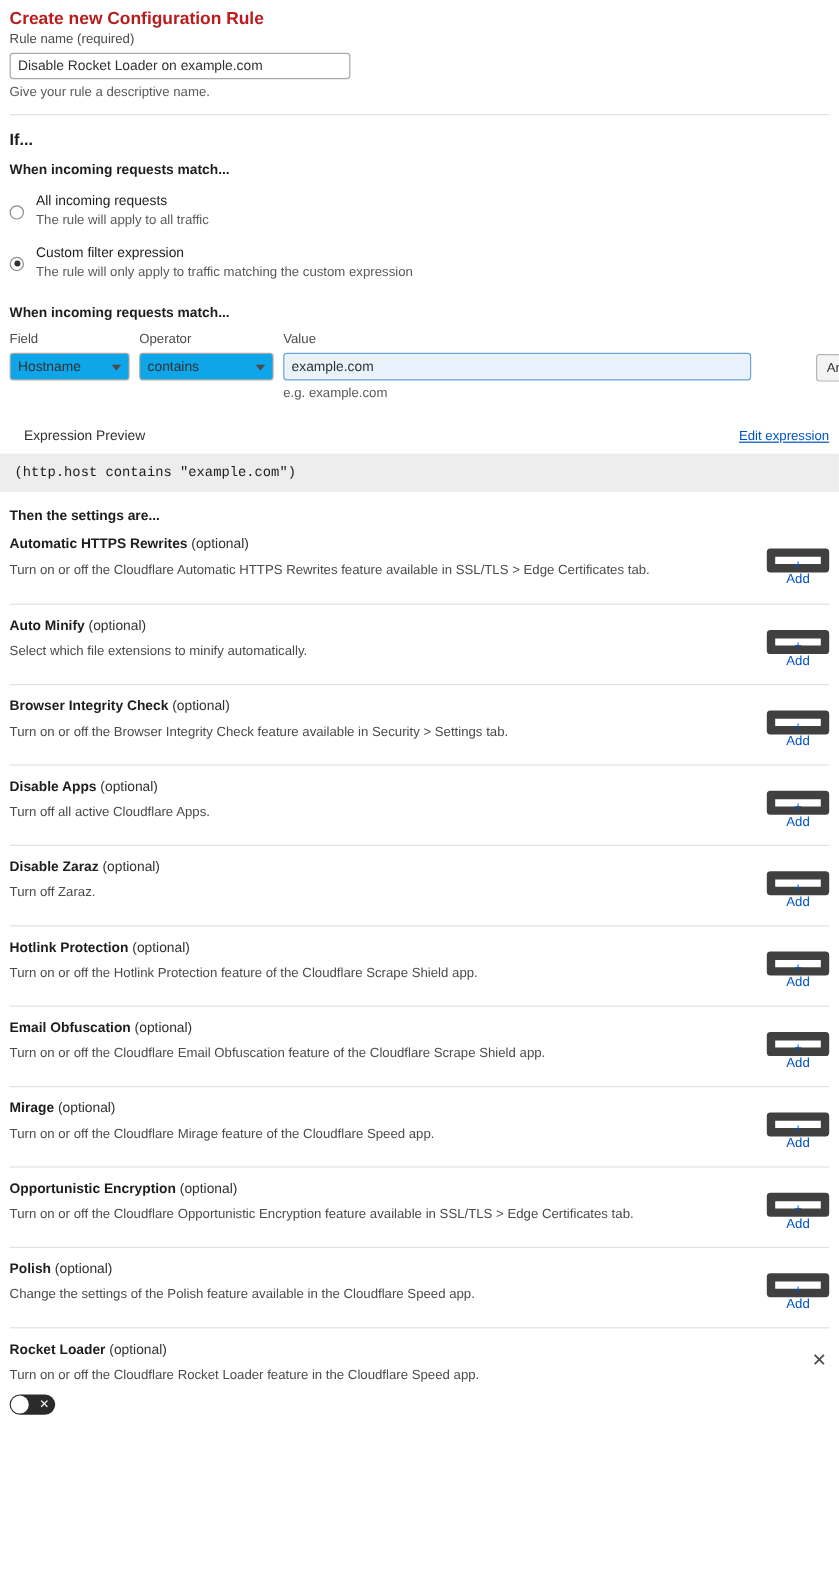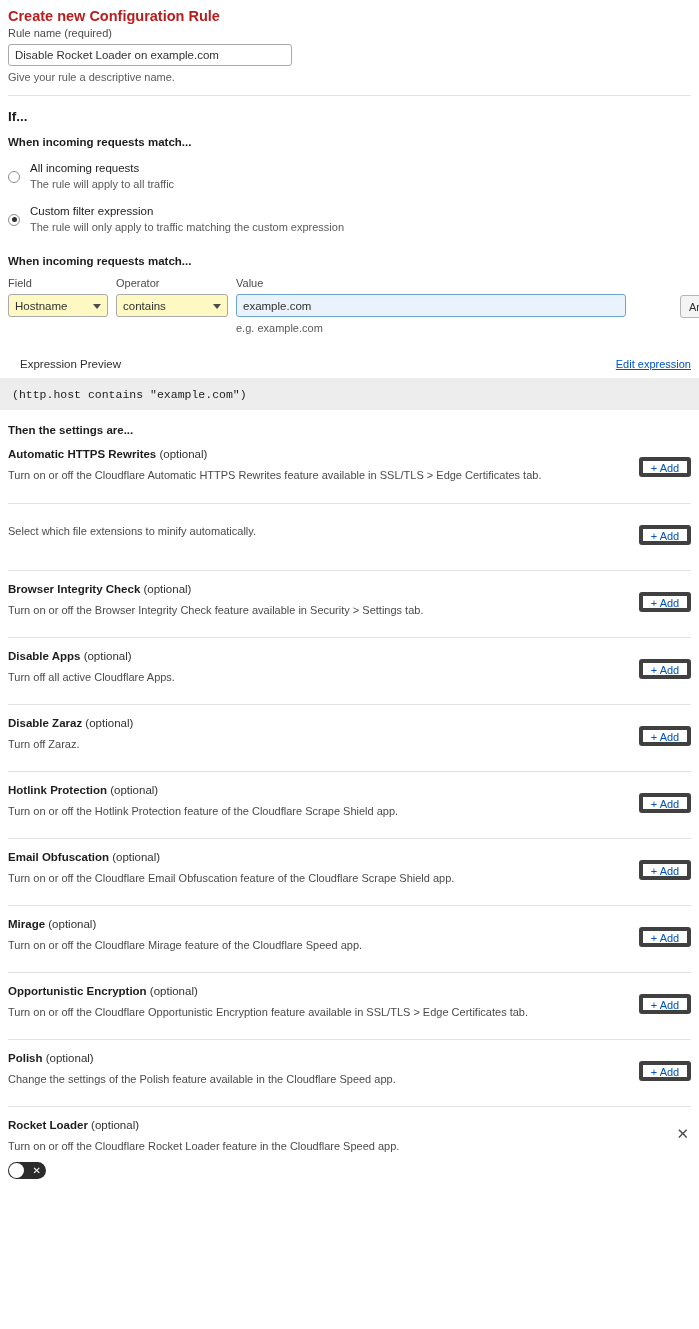--- a/index.html
+++ b/index.html
@@ -116,21 +116,21 @@
   .col-label {
     font-size: 11px;
     color: #4b4b4b;
     margin-bottom: 5px;
   }
   .select {
     position: relative;
     height: 23px;
     border: 1px solid #a9a9a9;
     border-radius: 3px;
-    background: #fef9c3;
+    background: #0ea5e9;
     font-size: 11.5px;
     color: #313131;
     display: flex;
     align-items: center;
     padding: 0 20px 0 6px;
   }
   .select .caret {
     position: absolute;
     right: 6px;
     top: 9px;
@@ -229,21 +229,21 @@
     font-size: 11px;
     color: #4b4b4b;
     margin-top: 9px;
   }
   .add-btn {
     position: absolute;
     right: 0;
     top: 21px;
     width: 52px;
     height: 20px;
-    border: 4px solid #404040;
+    border: 7px solid #404040;
     border-radius: 3px;
     background: #fff;
     color: #0051c3;
     font-size: 11px;
     font-family: "Liberation Sans", sans-serif;
     cursor: pointer;
   }
   .close-x {
     position: absolute;
     right: 2px;
@@ -359,20 +359,21 @@
 <div class="page">
   <div class="then-head">Then the settings are...</div>
 
   <div class="setting" style="border-top:none;">
     <div class="setting-title"><span>Automatic HTTPS Rewrites</span> <span class="opt">(optional)</span></div>
     <div class="setting-desc">Turn on or off the Cloudflare Automatic HTTPS Rewrites feature available in SSL/TLS &gt; Edge Certificates tab.</div>
     <button class="add-btn">+ Add</button>
   </div>
 
   <div class="setting">
+    <div class="setting-title"><span>Auto Minify</span> <span class="opt">(optional)</span></div>
     <div class="setting-desc">Select which file extensions to minify automatically.</div>
     <button class="add-btn">+ Add</button>
   </div>
 
   <div class="setting">
     <div class="setting-title"><span>Browser Integrity Check</span> <span class="opt">(optional)</span></div>
     <div class="setting-desc">Turn on or off the Browser Integrity Check feature available in Security &gt; Settings tab.</div>
     <button class="add-btn">+ Add</button>
   </div>
 

